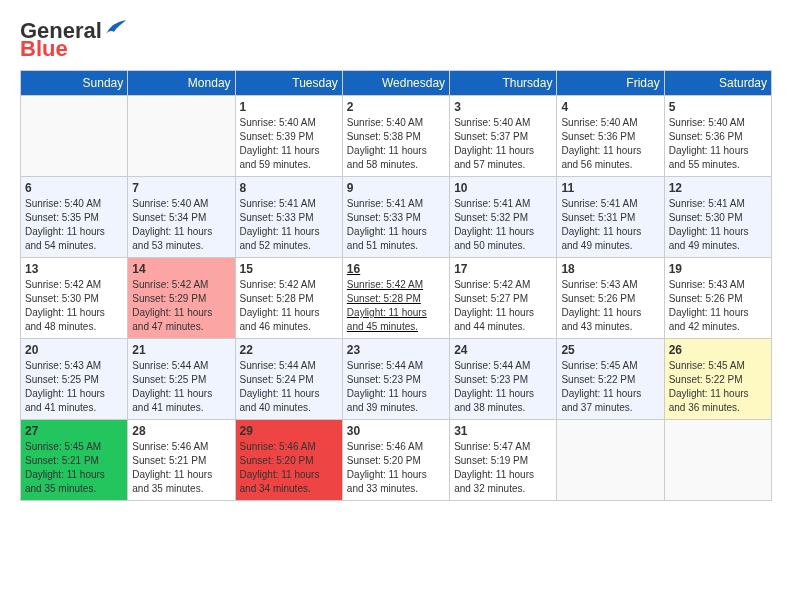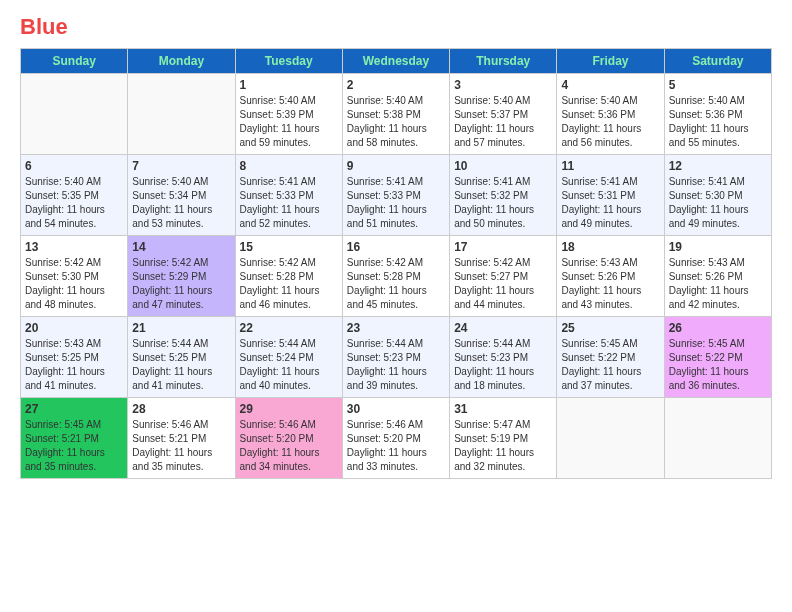--- a/index.html
+++ b/index.html
@@ -41,25 +41,25 @@
       font-size: 15px;
       color: #333;
     }
     .calendar {
       width: 100%;
       border-collapse: collapse;
       font-size: 10px;
     }
     .calendar th {
       background: #1565c0;
-      color: #86efac;
+      color: #fef9c3;
       padding: 5px 4px;
-      text-align: center;
+      text-align: right;
       font-size: 12px;
-      font-weight: bold;
+      font-weight: normal;
       border: 1px solid #ccc;
     }
     .calendar td {
       border: 1px solid #ccc;
       vertical-align: top;
       padding: 4px;
       width: calc(100% / 7);
       min-height: 80px;
       height: 80px;
     }
@@ -80,20 +80,28 @@
     }
     tr:nth-child(even) td { background: #f5f8ff; }
     tr:nth-child(odd) td { background: #fff; }
     .calendar thead tr th { background: #1565c0; }
   </style>
 </head>
 <body>
 
 <div class="header">
   <div class="logo">
+    <div style="display:flex;align-items:center;">
+      <span class="logo-text">
+        <span class="general">General</span>
+      </span>
+      <svg width="22" height="18" viewBox="0 0 22 18" style="margin-left:2px;margin-top:-4px;">
+        <path d="M2,14 Q8,2 22,0 Q16,6 14,8 Q18,4 20,2 Q12,8 10,12 Q8,10 4,12 Z" fill="#1565c0"></path>
+      </svg>
+    </div>
     <span class="logo-text" style="margin-top:-4px;">
       <span class="blue" style="color:#ef4444;font-weight:bold;font-size:22px;">Blue</span>
     </span>
   </div>
   <div class="title-block">
     <div class="month-title"></div>
     <div class="location-title"></div>
   </div>
 </div>
 
@@ -214,37 +222,37 @@
       </tr>
       <tr>
         <td style="background: rgb(255, 255, 255);">
         <span class="day-num">13</span>
         <div class="day-info">
           <span>Sunrise: 5:42 AM</span><br>
           <span>Sunset: 5:30 PM</span><br>
           <span>Daylight: 11 hours and 48 minutes.</span>
         </div>
       </td>
-        <td style="background: #c4b5fd;">
+        <td style="background: #fca5a5;">
         <span class="day-num">14</span>
         <div class="day-info">
           <span>Sunrise: 5:42 AM</span><br>
           <span>Sunset: 5:29 PM</span><br>
           <span>Daylight: 11 hours and 47 minutes.</span>
         </div>
       </td>
         <td style="background: rgb(255, 255, 255); margin-top: 20px;">
         <span class="day-num">15</span>
         <div class="day-info">
           <span>Sunrise: 5:42 AM</span><br>
           <span>Sunset: 5:28 PM</span><br>
           <span>Daylight: 11 hours and 46 minutes.</span>
         </div>
       </td>
-        <td style="background: rgb(255, 255, 255);">
+        <td style="background: rgb(255, 255, 255); text-decoration: underline;">
         <span class="day-num">16</span>
         <div class="day-info">
           <span>Sunrise: 5:42 AM</span><br>
           <span>Sunset: 5:28 PM</span><br>
           <span>Daylight: 11 hours and 45 minutes.</span>
         </div>
       </td>
         <td style="background: rgb(255, 255, 255);">
         <span class="day-num">17</span>
         <div class="day-info">
@@ -301,32 +309,32 @@
           <span>Sunrise: 5:44 AM</span><br>
           <span>Sunset: 5:23 PM</span><br>
           <span>Daylight: 11 hours and 39 minutes.</span>
         </div>
       </td>
         <td style="background: rgb(240, 244, 255);">
         <span class="day-num">24</span>
         <div class="day-info">
           <span>Sunrise: 5:44 AM</span><br>
           <span>Sunset: 5:23 PM</span><br>
-          <span>Daylight: 11 hours and 18 minutes.</span>
+          <span>Daylight: 11 hours and 38 minutes.</span>
         </div>
       </td>
         <td style="background: rgb(240, 244, 255);">
         <span class="day-num">25</span>
         <div class="day-info">
           <span>Sunrise: 5:45 AM</span><br>
           <span>Sunset: 5:22 PM</span><br>
           <span>Daylight: 11 hours and 37 minutes.</span>
         </div>
       </td>
-        <td style="background: #f0abfc; margin-left: 48px;">
+        <td style="background: #fef9c3; margin-left: 48px;">
         <span class="day-num">26</span>
         <div class="day-info">
           <span>Sunrise: 5:45 AM</span><br>
           <span>Sunset: 5:22 PM</span><br>
           <span>Daylight: 11 hours and 36 minutes.</span>
         </div>
       </td>
       </tr>
       <tr>
         <td style="background: #22c55e;">
@@ -338,21 +346,21 @@
         </div>
       </td>
         <td style="background: rgb(255, 255, 255);">
         <span class="day-num">28</span>
         <div class="day-info">
           <span>Sunrise: 5:46 AM</span><br>
           <span>Sunset: 5:21 PM</span><br>
           <span>Daylight: 11 hours and 35 minutes.</span>
         </div>
       </td>
-        <td style="background: #f9a8d4;">
+        <td style="background: #ef4444;">
         <span class="day-num">29</span>
         <div class="day-info">
           <span>Sunrise: 5:46 AM</span><br>
           <span>Sunset: 5:20 PM</span><br>
           <span>Daylight: 11 hours and 34 minutes.</span>
         </div>
       </td>
         <td style="background: rgb(255, 255, 255);">
         <span class="day-num">30</span>
         <div class="day-info">

